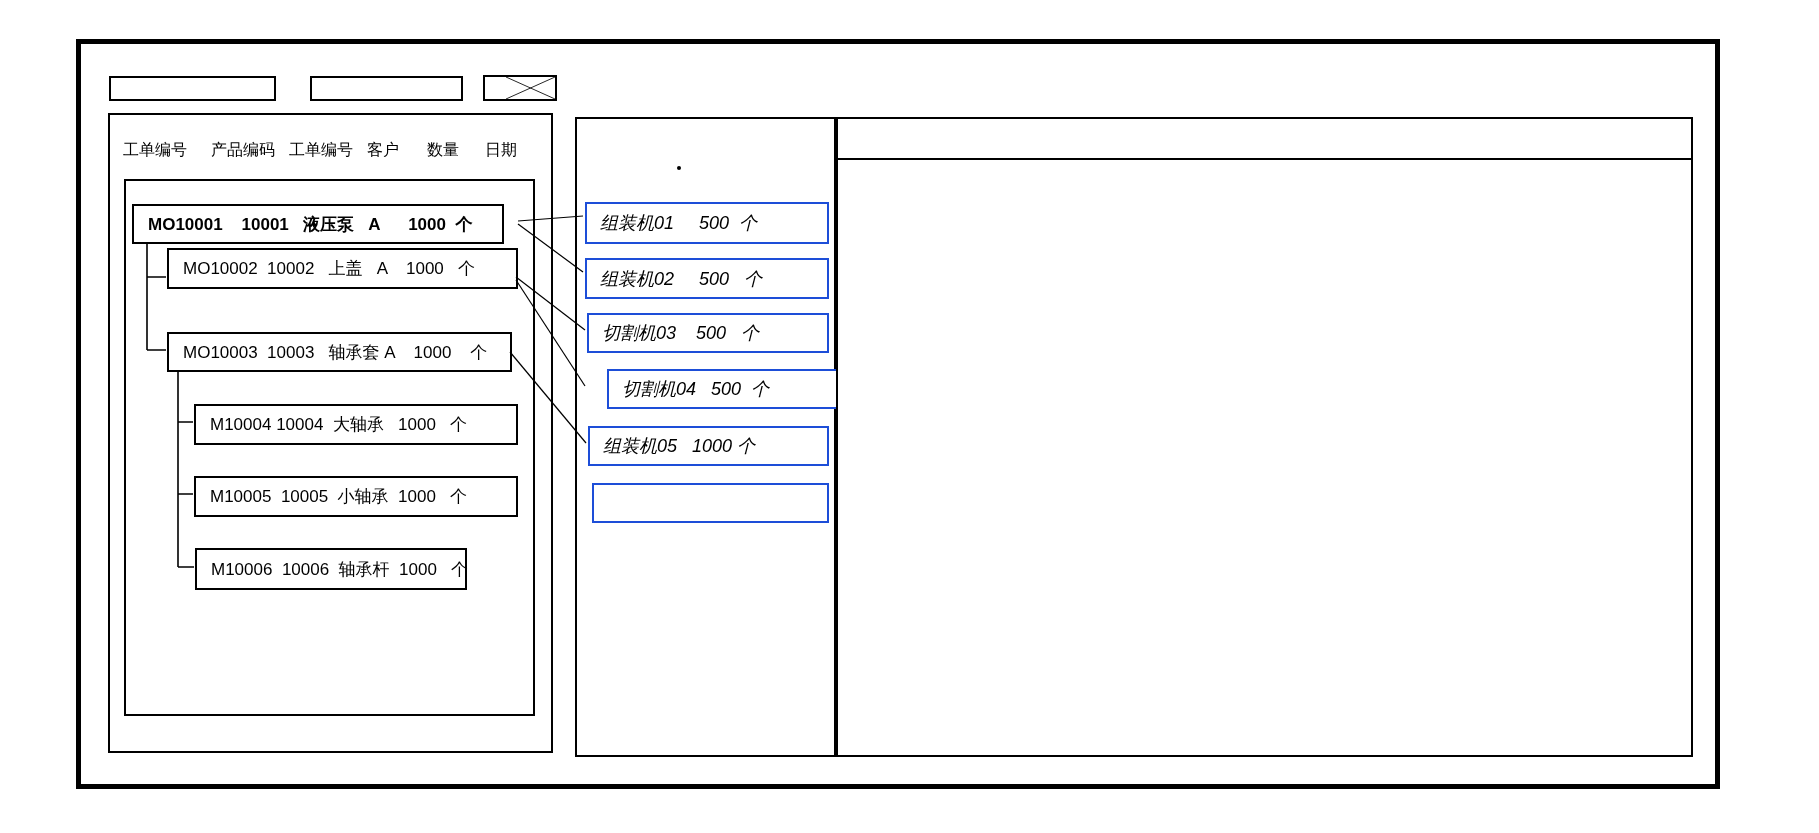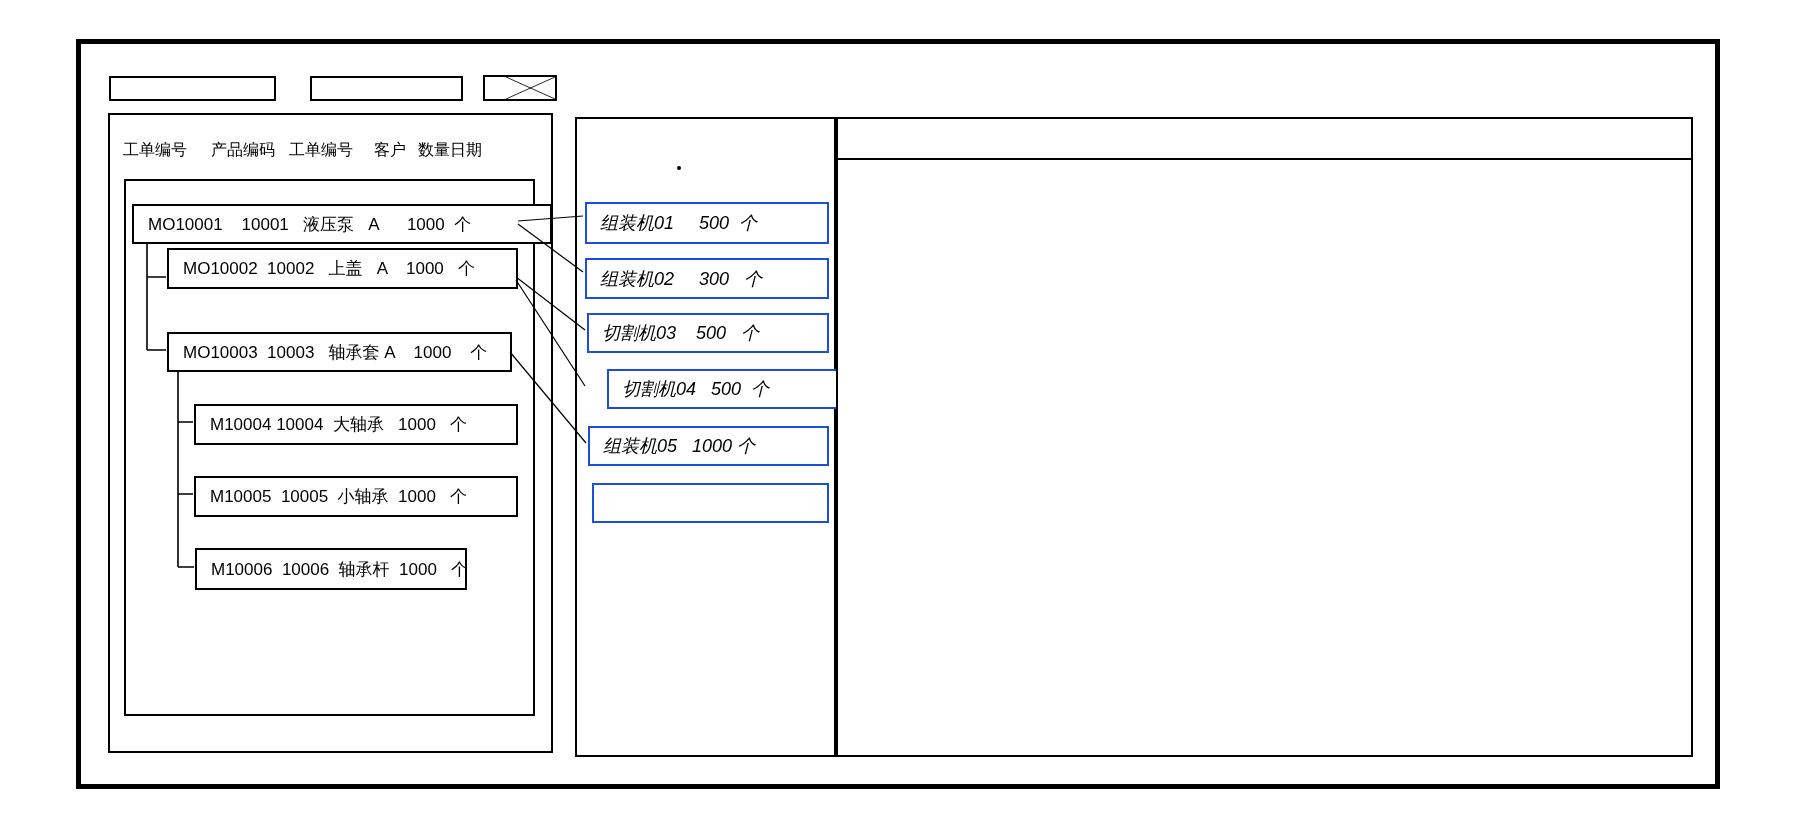--- a/index.html
+++ b/index.html
@@ -20,21 +20,21 @@
 
   
   #wo-panel { left: 108px; top: 113px; width: 445px; height: 640px; }
   #wo-header { position: absolute; left: 13px; top: 24px; height: 22px;
     display: flex; align-items: center; font-size: 16px; white-space: pre; }
   #wo-tree-container { position: absolute; left: 14px; top: 64px; width: 411px; height: 537px;
     border: 2px solid #000; }
   .wo-row { position: absolute; border: 2px solid #000; background: #fff;
     display: flex; align-items: center; padding-left: 14px;
     font-size: 17px; white-space: pre; }
-  #wo-row-0 { left: 22px; top: 89px;  width: 420px; height: 40px; }
+  #wo-row-0 { left: 22px; top: 89px;  width: 372px; height: 40px; font-weight: bold; }
   #wo-row-1 { left: 57px; top: 133px; width: 351px; height: 41px; }
   #wo-row-2 { left: 57px; top: 217px; width: 345px; height: 40px; }
   #wo-row-3 { left: 84px; top: 289px; width: 324px; height: 41px; }
   #wo-row-4 { left: 84px; top: 361px; width: 324px; height: 41px; }
   #wo-row-5 { left: 85px; top: 433px; width: 272px; height: 42px; }
 
   
   #machine-panel { left: 575px; top: 117px; width: 261px; height: 640px; }
   .machine-row { position: absolute; border: 2px solid #1d4ed8; background: #fff;
     display: flex; align-items: center; padding-left: 13px;
@@ -68,37 +68,37 @@
     <line x1="0" y1="0" x2="70" y2="22" stroke="#000" stroke-width="1"></line>
     <line x1="70" y1="0" x2="0" y2="22" stroke="#000" stroke-width="1"></line>
   </svg>
 </div>
 
 <div class="abs box" id="wo-panel">
   <div id="wo-header">
     <span>工单编号</span>
     <span style="margin-left:24px">产品编码</span>
     <span style="margin-left:14px">工单编号</span>
-    <span style="margin-left:21px">客户</span>
-    <span style="margin-left:12px">数量</span>
-    <span style="">日期</span>
+    <span style="margin-left:14px">客户</span>
+    <span style="margin-left:28px">数量</span>
+    <span style="margin-left:26px">日期</span>
   </div>
   <div id="wo-tree-container"></div>
   <div class="wo-row" id="wo-row-0">MO10001    10001   液压泵   A      1000  个</div>
   <div class="wo-row" id="wo-row-1">MO10002  10002   上盖   A    1000   个</div>
   <div class="wo-row" id="wo-row-2">MO10003  10003   轴承套 A    1000    个</div>
   <div class="wo-row" id="wo-row-3">M10004 10004  大轴承   1000   个</div>
   <div class="wo-row" id="wo-row-4">M10005  10005  小轴承  1000   个</div>
   <div class="wo-row" id="wo-row-5">M10006  10006  轴承杆  1000   个</div>
 </div>
 
 <div class="abs box" id="machine-panel">
   <div id="note-dot"></div>
   <div class="machine-row" id="machine-row-0">组装机01     500  个</div>
-  <div class="machine-row" id="machine-row-1">组装机02     300   个</div>
+  <div class="machine-row" id="machine-row-1">组装机02     500   个</div>
   <div class="machine-row" id="machine-row-2">切割机03    500   个</div>
   <div class="machine-row" id="machine-row-3">切割机04   500  个</div>
   <div class="machine-row" id="machine-row-4">组装机05   1000 个</div>
   <div class="machine-row" id="machine-row-5"></div>
 </div>
 
 <div class="abs box" id="detail-panel">
   <div id="detail-divider"></div>
 </div>
 

